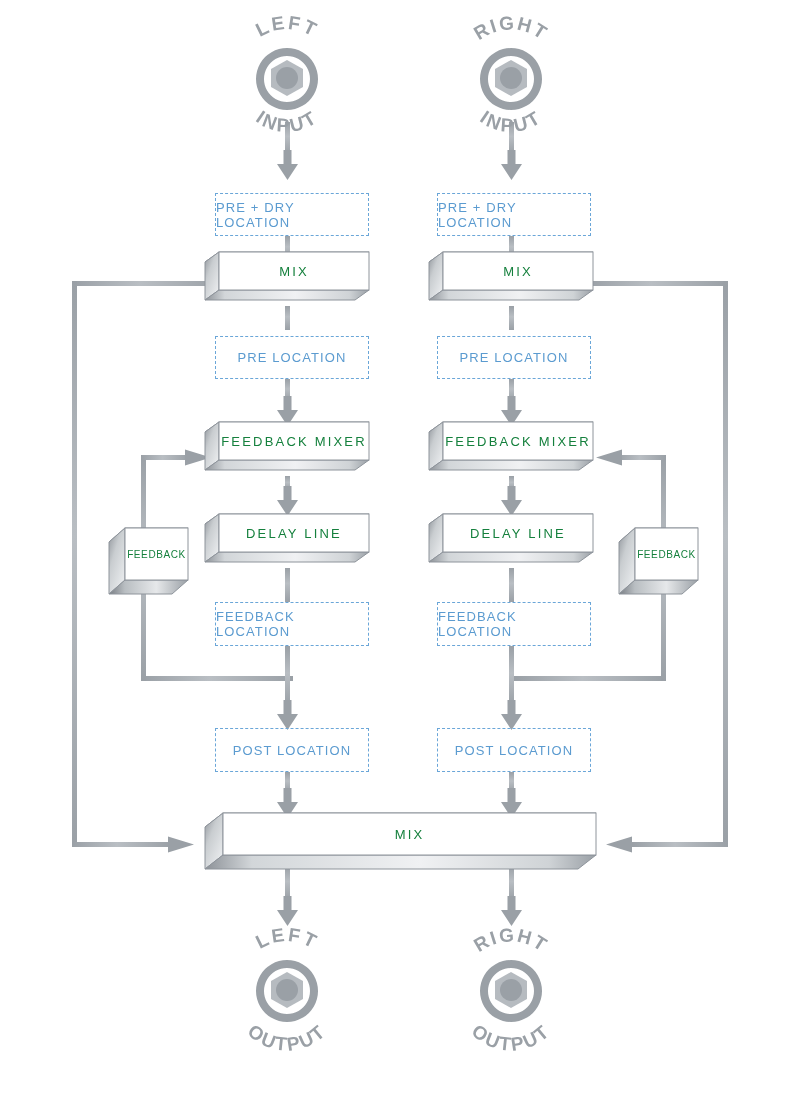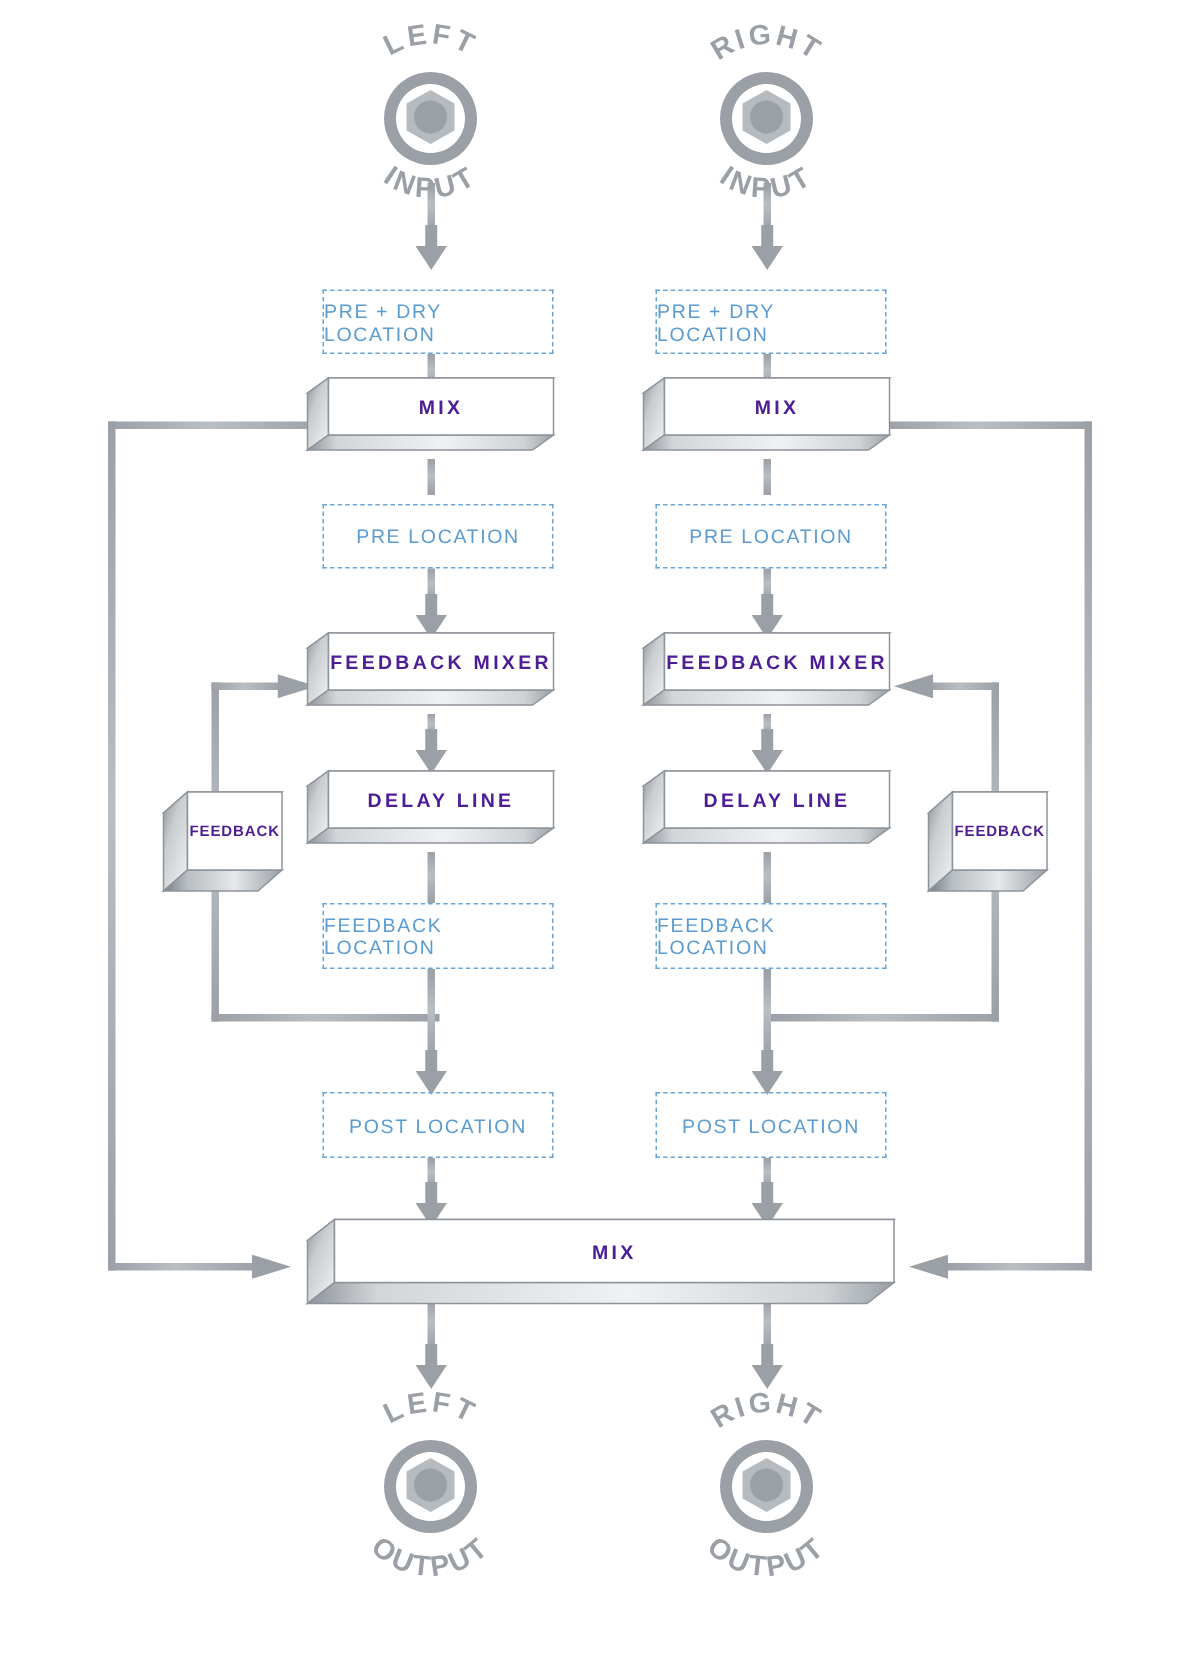--- a/index.html
+++ b/index.html
@@ -23,26 +23,25 @@
     font-weight:400;
     background:transparent;
   }
 
   
   .box3d{position:absolute;}
   .box3d svg{display:block;overflow:visible;}
   .box3d .lbl{
     position:absolute;
     display:flex;align-items:center;justify-content:center;
-    color:#4c1d95;
+    color:#15803d;
     letter-spacing:2.2px;
     font-size:13px;
     font-family:"Liberation Sans", sans-serif;
     white-space:nowrap;
-    font-weight:bold;
   }
   .box3d .lbl.small{font-size:10px;letter-spacing:0.6px;}
 
   
   .seg{position:absolute;background:linear-gradient(90deg,#9aa0a6 0%,#b9bec3 45%,#9aa0a6 100%);}
   .seg.h{background:linear-gradient(180deg,#9aa0a6 0%,#b9bec3 45%,#9aa0a6 100%);}
   .arrow{position:absolute;}
   .arrow svg{display:block;}
 </style>
 </head>

